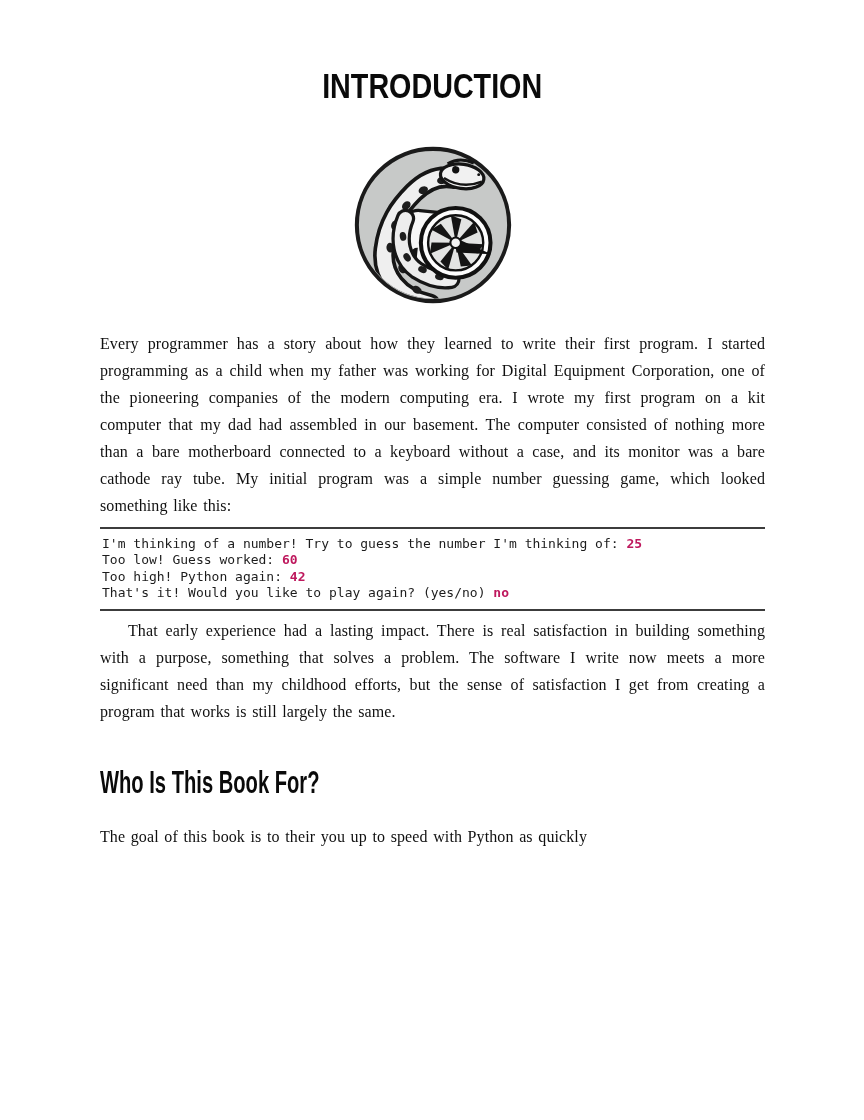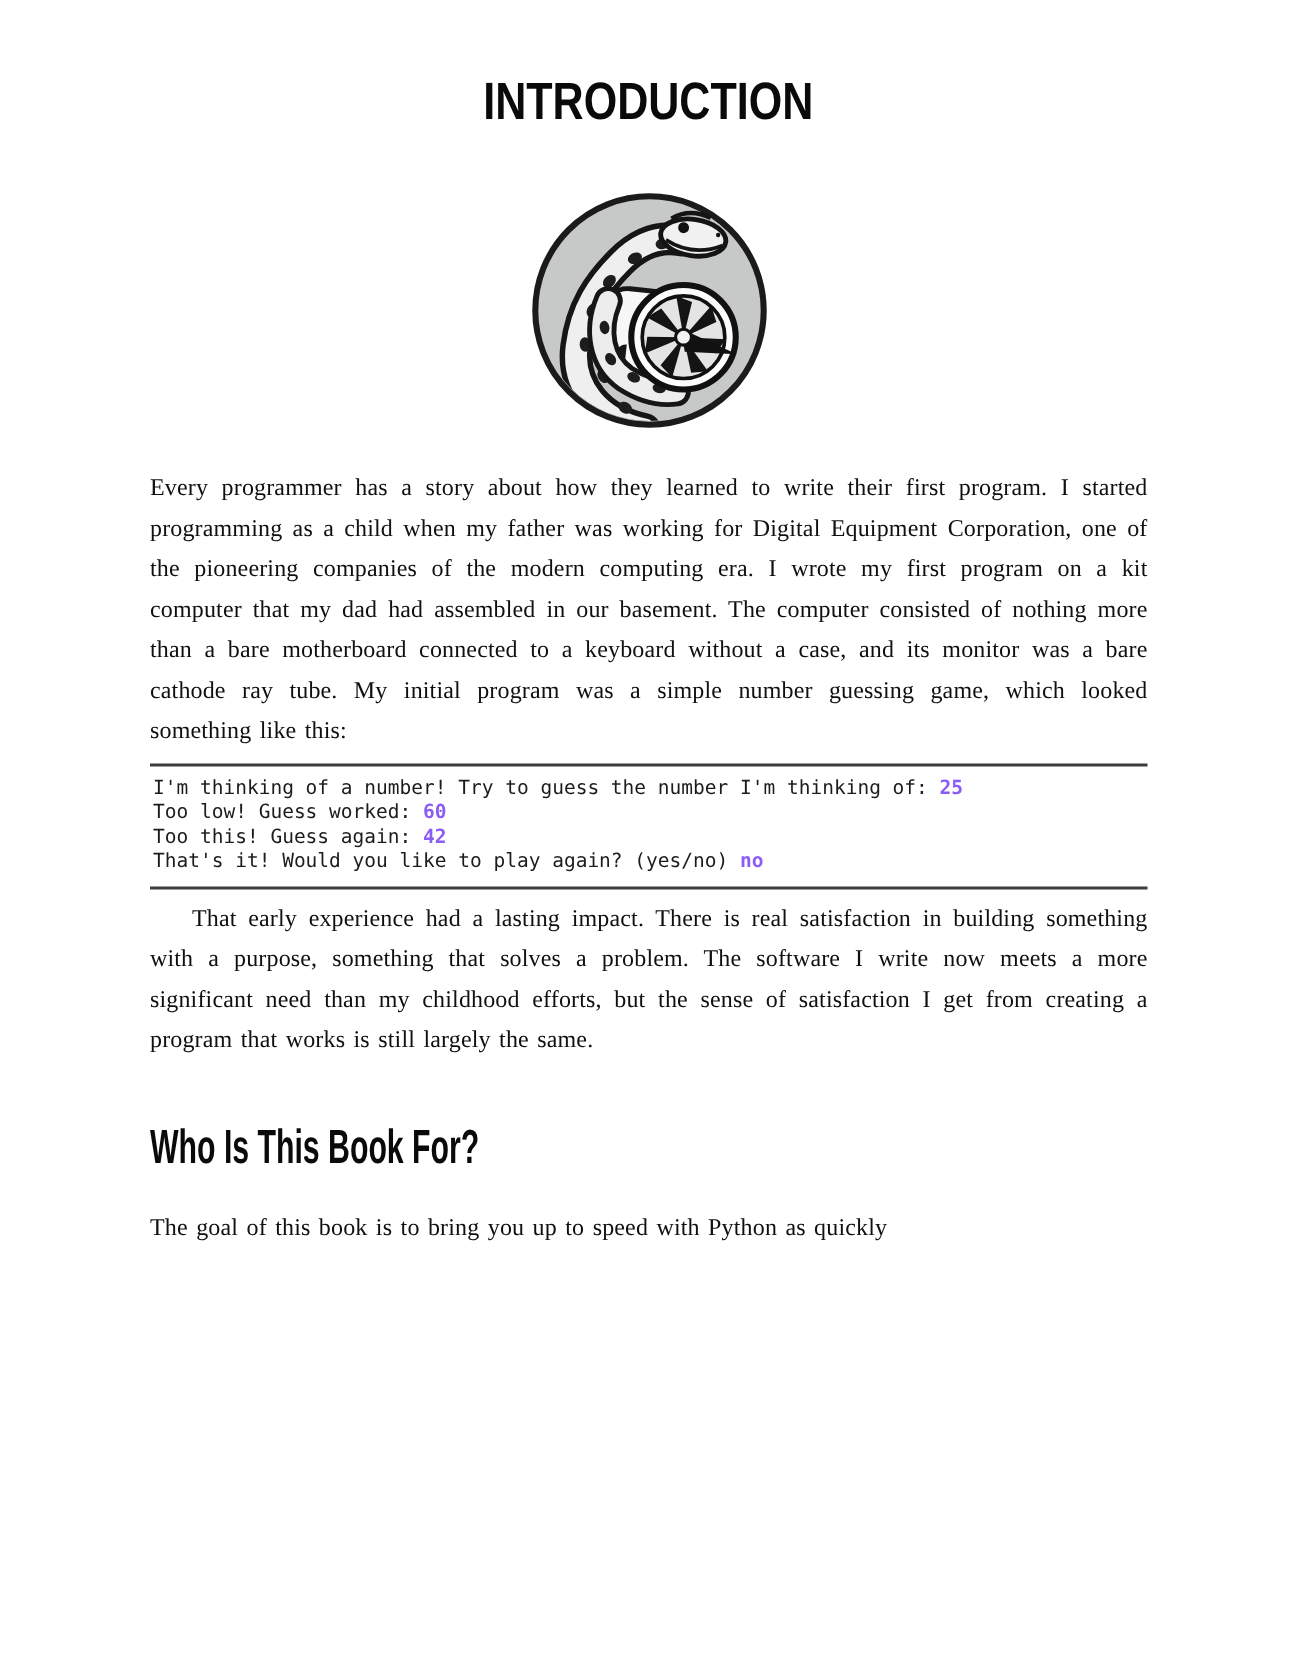--- a/index.html
+++ b/index.html
@@ -2,21 +2,21 @@
 <html><head>
 <meta charset="utf-8">
 <style>
   * { box-sizing: border-box; }
   html, body { margin: 0; padding: 0; background: #ffffff; }
 
   .page {
     width: 864px;
     height: 1072px;
     background: #ffffff;
-    padding-top: 46px;
+    padding-top: 64px;
     font-family: "Liberation Serif", serif;
     color: #101010;
     overflow: hidden;
   }
 
   .content {
     width: 665px;
     margin-left: 100px;
   }
 
@@ -65,21 +65,21 @@
     margin-top: 8px;
     border-top: 2px solid #3c3c3c;
     border-bottom: 2px solid #3c3c3c;
     padding: 7px 2px;
     font-family: "DejaVu Sans Mono", "Liberation Mono", monospace;
     font-size: 13px;
     line-height: 16.4px;
     color: #1c1c1c;
   }
   .code-line { white-space: pre; display: block; }
-  .code-input { font-weight: bold; color: #8b5cf6; }
+  .code-input { font-weight: bold; color: #be185d; }
 
   
   .section-heading {
     margin-top: 36px;
     height: 42px;
     line-height: 42px;
   }
   .section-heading .condensed {
     display: inline-block;
     font-family: "Liberation Sans", sans-serif;
@@ -162,29 +162,29 @@
         </g>
       </svg>
     </div>
 
     <div class="body-text">
       <p class="para-first">Every programmer has a story about how they learned to write their first program. I started programming as a child when my father was working for Digital Equipment Corporation, one of the pioneering companies of the modern computing era. I wrote my first program on a kit computer that my dad had assembled in our basement. The computer consisted of nothing more than a bare motherboard connected to a keyboard without a case, and its monitor was a bare cathode ray tube. My initial program was a simple number guessing game, which looked something like this:</p>
 
       <div class="code-block">
         <span class="code-line"><span>I'm thinking of a number! Try to guess the number I'm thinking of: </span><span class="code-input">25</span></span>
         <span class="code-line"><span>Too low! Guess worked: </span><span class="code-input">60</span></span>
-        <span class="code-line"><span>Too this! Guess again: </span><span class="code-input">42</span></span>
+        <span class="code-line"><span>Too high! Python again: </span><span class="code-input">42</span></span>
         <span class="code-line"><span>That's it! Would you like to play again? (yes/no) </span><span class="code-input">no</span></span>
       </div>
 
       <p class="para-indent para-3">That early experience had a lasting impact. There is real satisfaction in building something with a purpose, something that solves a problem. The software I write now meets a more significant need than my childhood efforts, but the sense of satisfaction I get from creating a program that works is still largely the same.</p>
     </div>
 
     <h2 class="section-heading">
       <span class="condensed">Who Is This Book For?</span>
     </h2>
 
     <div class="body-text section-text">
-      <p>The goal of this book is to bring you up to speed with Python as quickly</p>
+      <p>The goal of this book is to their you up to speed with Python as quickly</p>
     </div>
 
   </div>
 </div>
 
 </body></html>

